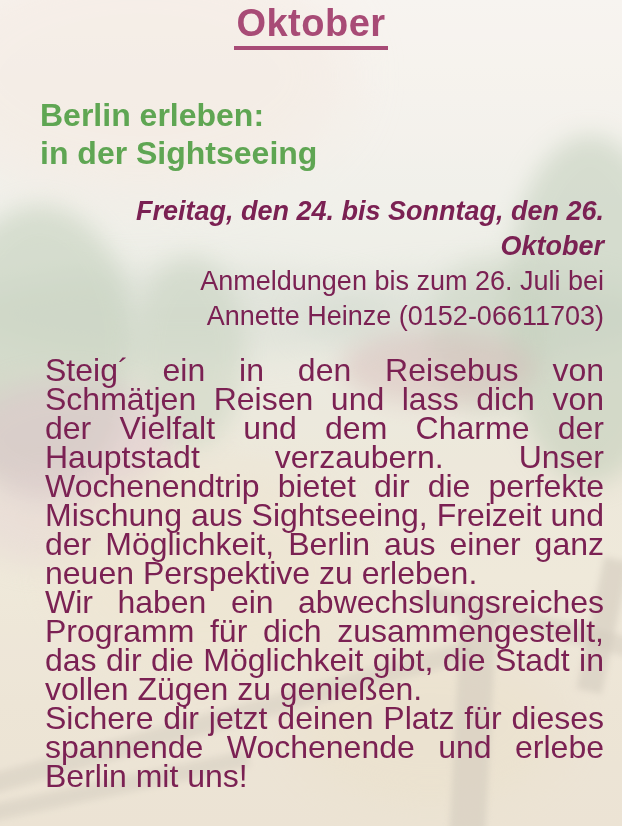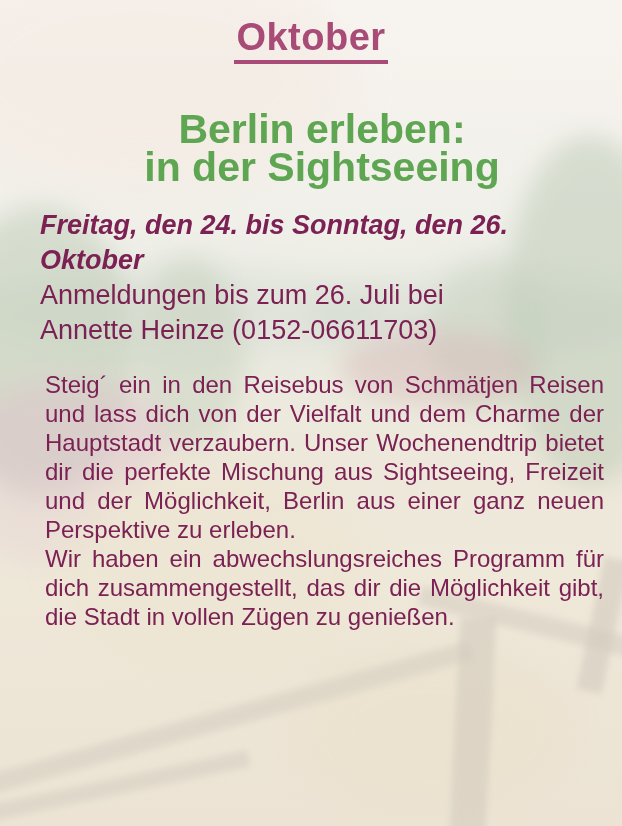--- a/index.html
+++ b/index.html
@@ -28,37 +28,37 @@
   .rail { position:absolute; background:#ccc3b2; filter:blur(3px); opacity:.65; transform-origin:left center; }
   .rail-left   { left:-30px; top:780px; width:520px; height:20px; transform:rotate(-15.6deg); }
   .rail-right  { left:420px; top:585px; width:215px; height:20px; transform:rotate(14deg); }
   .rail-corner { left:-25px; top:808px; width:280px; height:17px; transform:rotate(-12deg); }
   .post { position:absolute; background:#c4bbaa; filter:blur(3px); opacity:.6; }
   .post-center { left:455px; top:618px; width:36px; height:215px; transform:rotate(3deg); }
   .post-right  { left:590px; top:558px; width:26px; height:135px; transform:rotate(12deg); }
   .veil { position:absolute; inset:0; background:rgba(250,248,244,.28); }
 
   
-  .content { position:absolute; inset:0; padding-top:14px; }
+  .content { position:absolute; inset:0; }
   .month-title {
     margin:0; text-align:center; font-size:38px; line-height:46px; font-weight:bold;
     color:var(--c-month-title, #a84b76); letter-spacing:.5px;
   }
   .month-title .u { border-bottom:4px solid currentColor; padding:0 2px 2px 2px; }
   .event-title {
-    margin:50px 18px 0 40px; text-align:center; font-size:41px; line-height:38px;
+    margin:50px 18px 0 40px; font-size:32px; line-height:38px;
     font-weight:bold; color:var(--c-event-title, #5fa653);
   }
   .date-block {
-    margin:22px 18px 0 40px; text-align:left; font-size:27px; line-height:35px;
+    margin:22px 18px 0 40px; text-align:right; font-size:27px; line-height:35px;
     color:var(--c-text, #7b2153);
   }
   .date-line { font-weight:bold; font-style:italic; }
   .description {
-    margin:22px 0 0 0; padding:0 18px 0 45px; font-size:24px; line-height:29px;
+    margin:22px 0 0 0; padding:0 18px 0 45px; font-size:32px; line-height:29px;
     color:var(--c-text, #7b2153); text-align:justify;
   }
   .description p { margin:0; }
 </style>
 </head>
 <body>
 
 <div class="page">
 
   <div class="bg" aria-hidden="true">
@@ -94,16 +94,17 @@
     <div class="date-block">
       <div class="date-line">Freitag, den 24. bis Sonntag, den 26.</div>
       <div class="date-line">Oktober</div>
       <div class="info-line">Anmeldungen bis zum 26. Juli bei</div>
       <div class="info-line">Annette Heinze (0152-06611703)</div>
     </div>
 
     <div class="description">
       <p>Steig´ ein in den Reisebus von Schmätjen Reisen und lass dich von der Vielfalt und dem Charme der Hauptstadt verzaubern. Unser Wochenendtrip bietet dir die perfekte Mischung aus Sightseeing, Freizeit und der Möglichkeit, Berlin aus einer ganz neuen Perspektive zu erleben.</p>
       <p>Wir haben ein abwechslungsreiches Programm für dich zusammengestellt, das dir die Möglichkeit gibt, die Stadt in vollen Zügen zu genießen.</p>
+      <p>Sichere dir jetzt deinen Platz für dieses spannende Wochenende und erlebe Berlin mit uns!</p>
     </div>
 
   </div>
 </div>
 
 </body></html>

